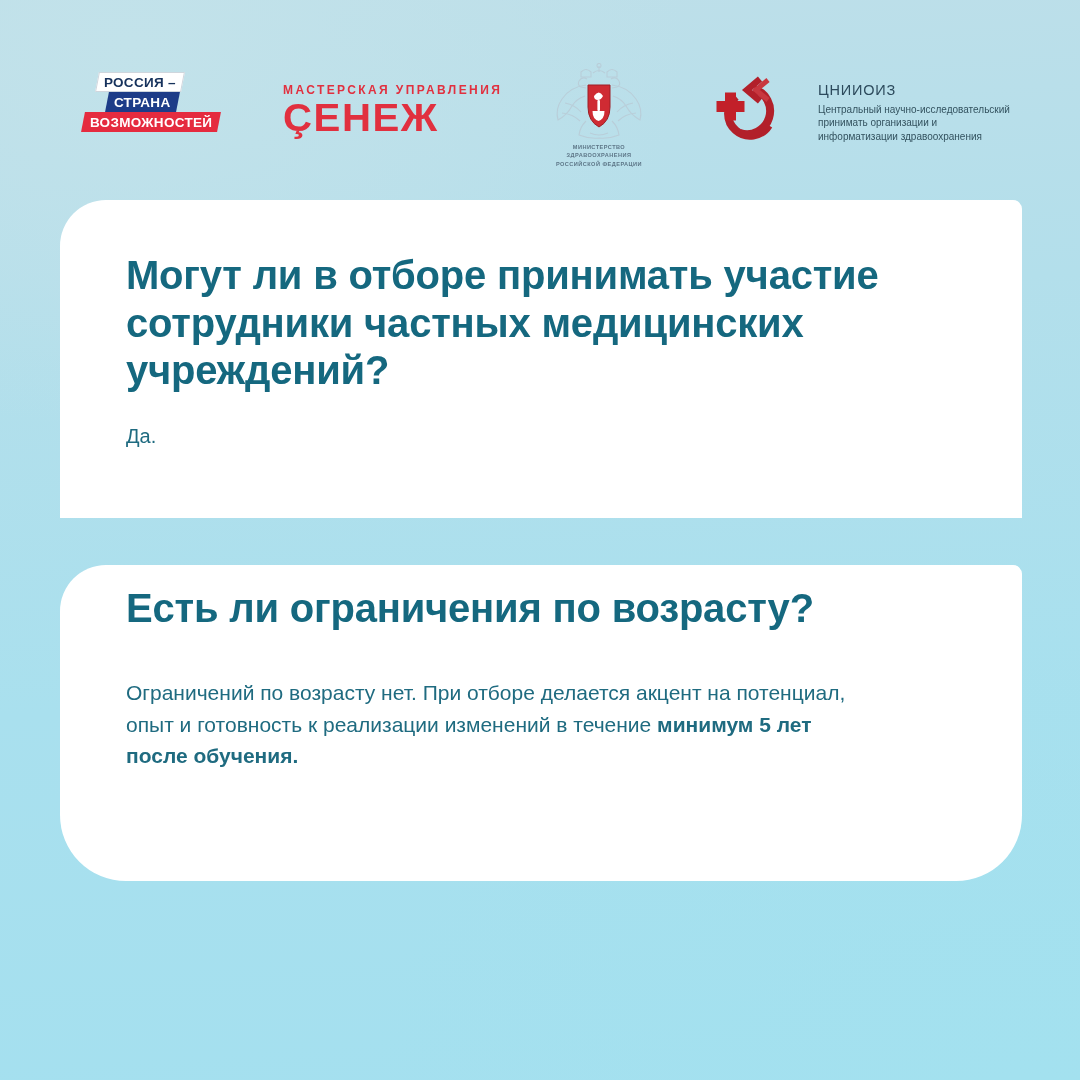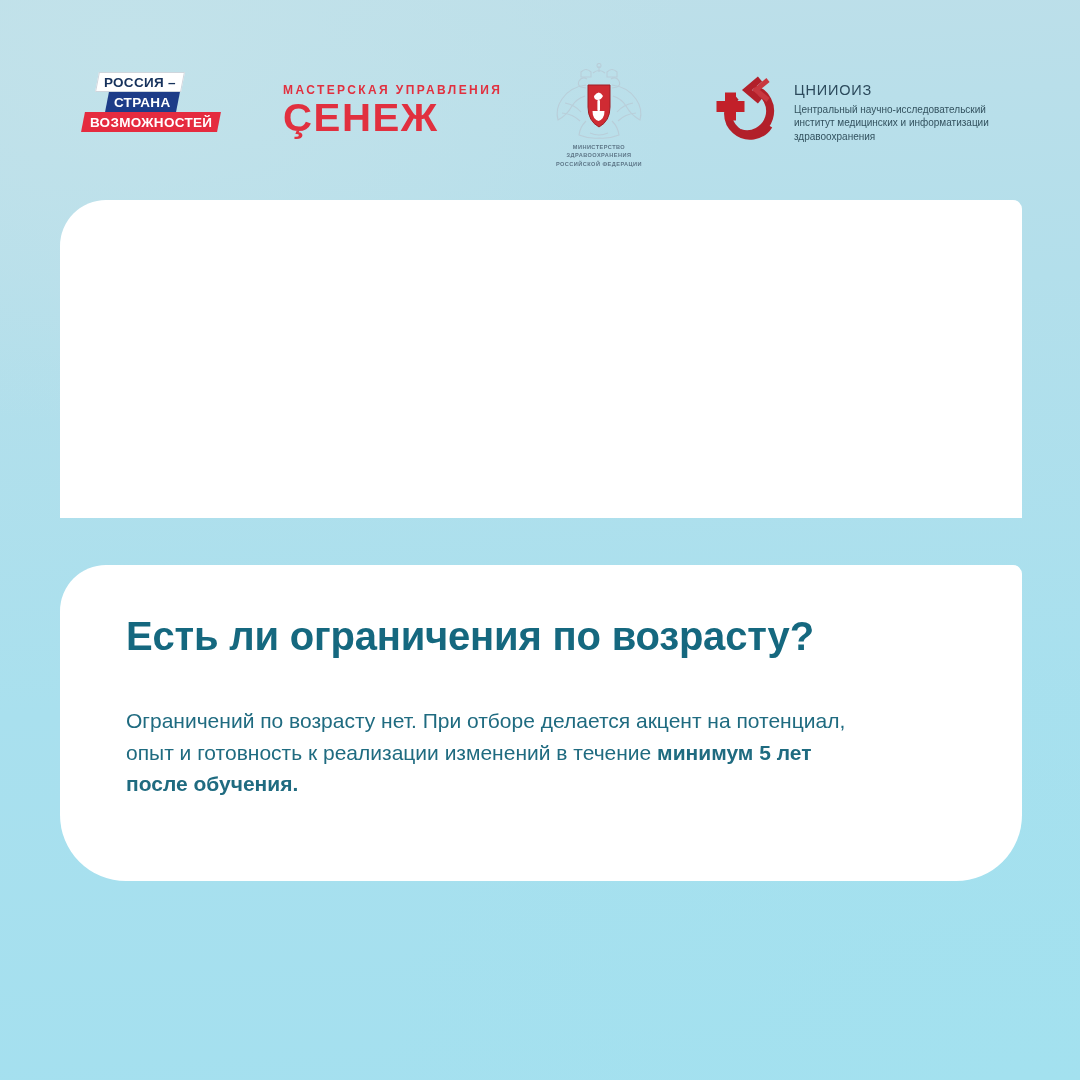--- a/index.html
+++ b/index.html
@@ -105,21 +105,21 @@
     letter-spacing: .45px;
     line-height: 1.5;
     color: #5d7687;
     white-space: nowrap;
     font-family: "Liberation Sans", sans-serif;
   }
 
   
   .logo-cniioiz { left: 716px; top: 73px; width: 300px; height: 82px; display: flex; align-items: flex-start; }
   .cniioiz-mark { width: 74px; height: 70px; flex: none; margin-top: 2px; }
-  .cniioiz-text { margin-left: 4px; padding-top: 10px; }
+  .cniioiz-text { margin-left: 28px; padding-top: 10px; }
   .cniioiz-name {
     font-size: 14.5px;
     font-weight: 400;
     letter-spacing: .8px;
     color: #2c4a5c;
     line-height: 1;
     font-family: "Liberation Sans", sans-serif;
   }
   .cniioiz-sub {
     margin-top: 5px;
@@ -141,21 +141,21 @@
   .card-1 {
     top: 200px;
     height: 318px;
     border-radius: 46px 9px 0 0;
     padding: 52px 66px 0 66px;
   }
   .card-2 {
     top: 565px;
     height: 316px;
     border-radius: 46px 9px 66px 66px;
-    padding: 48px 66px 0 66px;
+    padding: 20px 66px 0 66px;
   }
   .card-1::after {
     content: "";
     position: absolute;
     right: 0;
     bottom: 0;
     width: 0;
     height: 0;
   }
 
@@ -254,26 +254,30 @@
           <path d="M52 5 l-12 10 l12 10" fill="none" stroke="#c8373f" stroke-width="5" stroke-linejoin="miter"></path>
 
           <g fill="#c22029">
             <rect x="0.5" y="26" width="28" height="11"></rect>
             <rect x="9" y="17.5" width="11" height="28"></rect>
           </g>
         </svg>
       </div>
       <div class="cniioiz-text">
         <div class="cniioiz-name">ЦНИИОИЗ</div>
-        <div class="cniioiz-sub">Центральный научно-исследовательский институт медицинских и информатизации здравоохранения</div>
+        <div class="cniioiz-sub">Центральный научно-исследовательский принимать организации и информатизации здравоохранения</div>
       </div>
     </div>
   </div>
 
   <div class="card card-1">
+    <h2 class="q-title">Могут ли в отборе принимать участие сотрудники частных медицинских учреждений?</h2>
+    <p class="q-answer">
+      <span>Да.</span>
+    </p>
   </div>
 
   <div class="card card-2">
     <h2 class="q-title">Есть ли ограничения по возрасту?</h2>
     <p class="q-answer">
       <span>Ограничений по возрасту нет. При отборе делается акцент на потенциал, опыт и готовность к реализации изменений в течение </span><b>минимум 5 лет после обучения.</b>
     </p>
   </div>
 
 </div>

